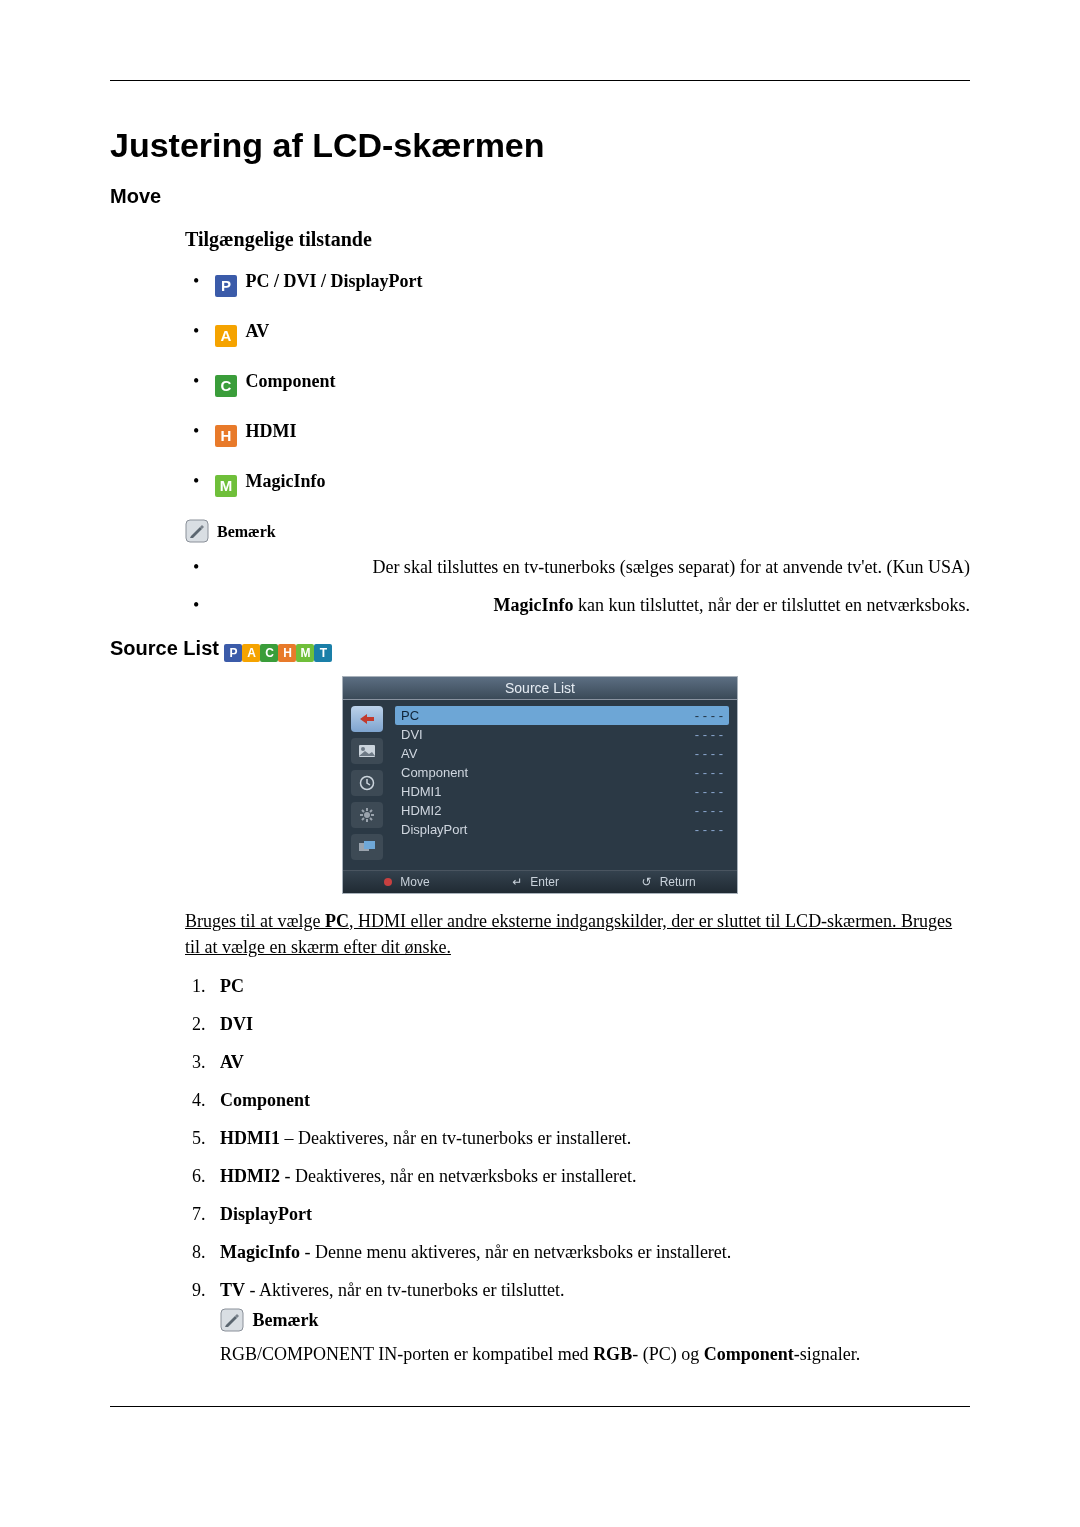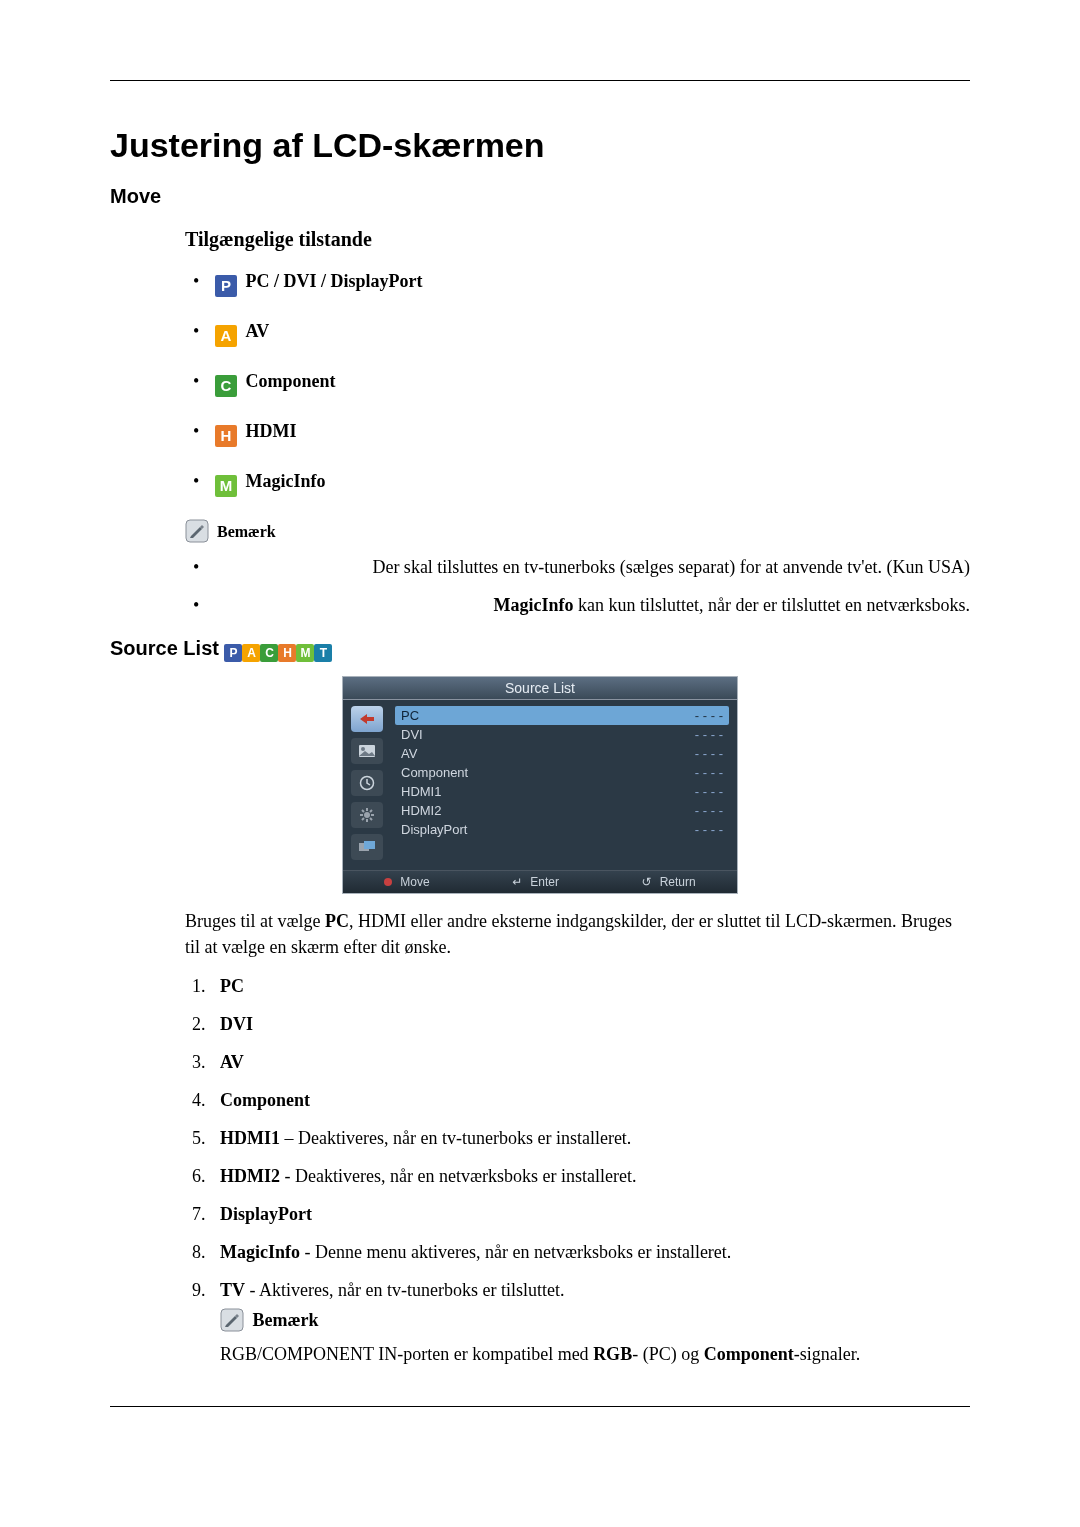--- a/index.html
+++ b/index.html
@@ -113,20 +113,21 @@
     display: inline-block;
     width: 24px; height: 24px;
     vertical-align: -6px;
     margin-right: 4px;
   }
   .pencil-icon svg { width: 24px; height: 24px; }
   .p-body {
     font-size: 18px;
     line-height: 26px;
     margin: 14px 0 0 75px;
+    text-decoration: underline;
   }
   
   .osd {
     width: 396px;
     margin: 14px auto 6px auto;
     font-family: Arial, Helvetica, sans-serif;
     font-size: 13px;
     color: #cfd6df;
     background: #2b3945;
     border: 1px solid #a9b2bb;

